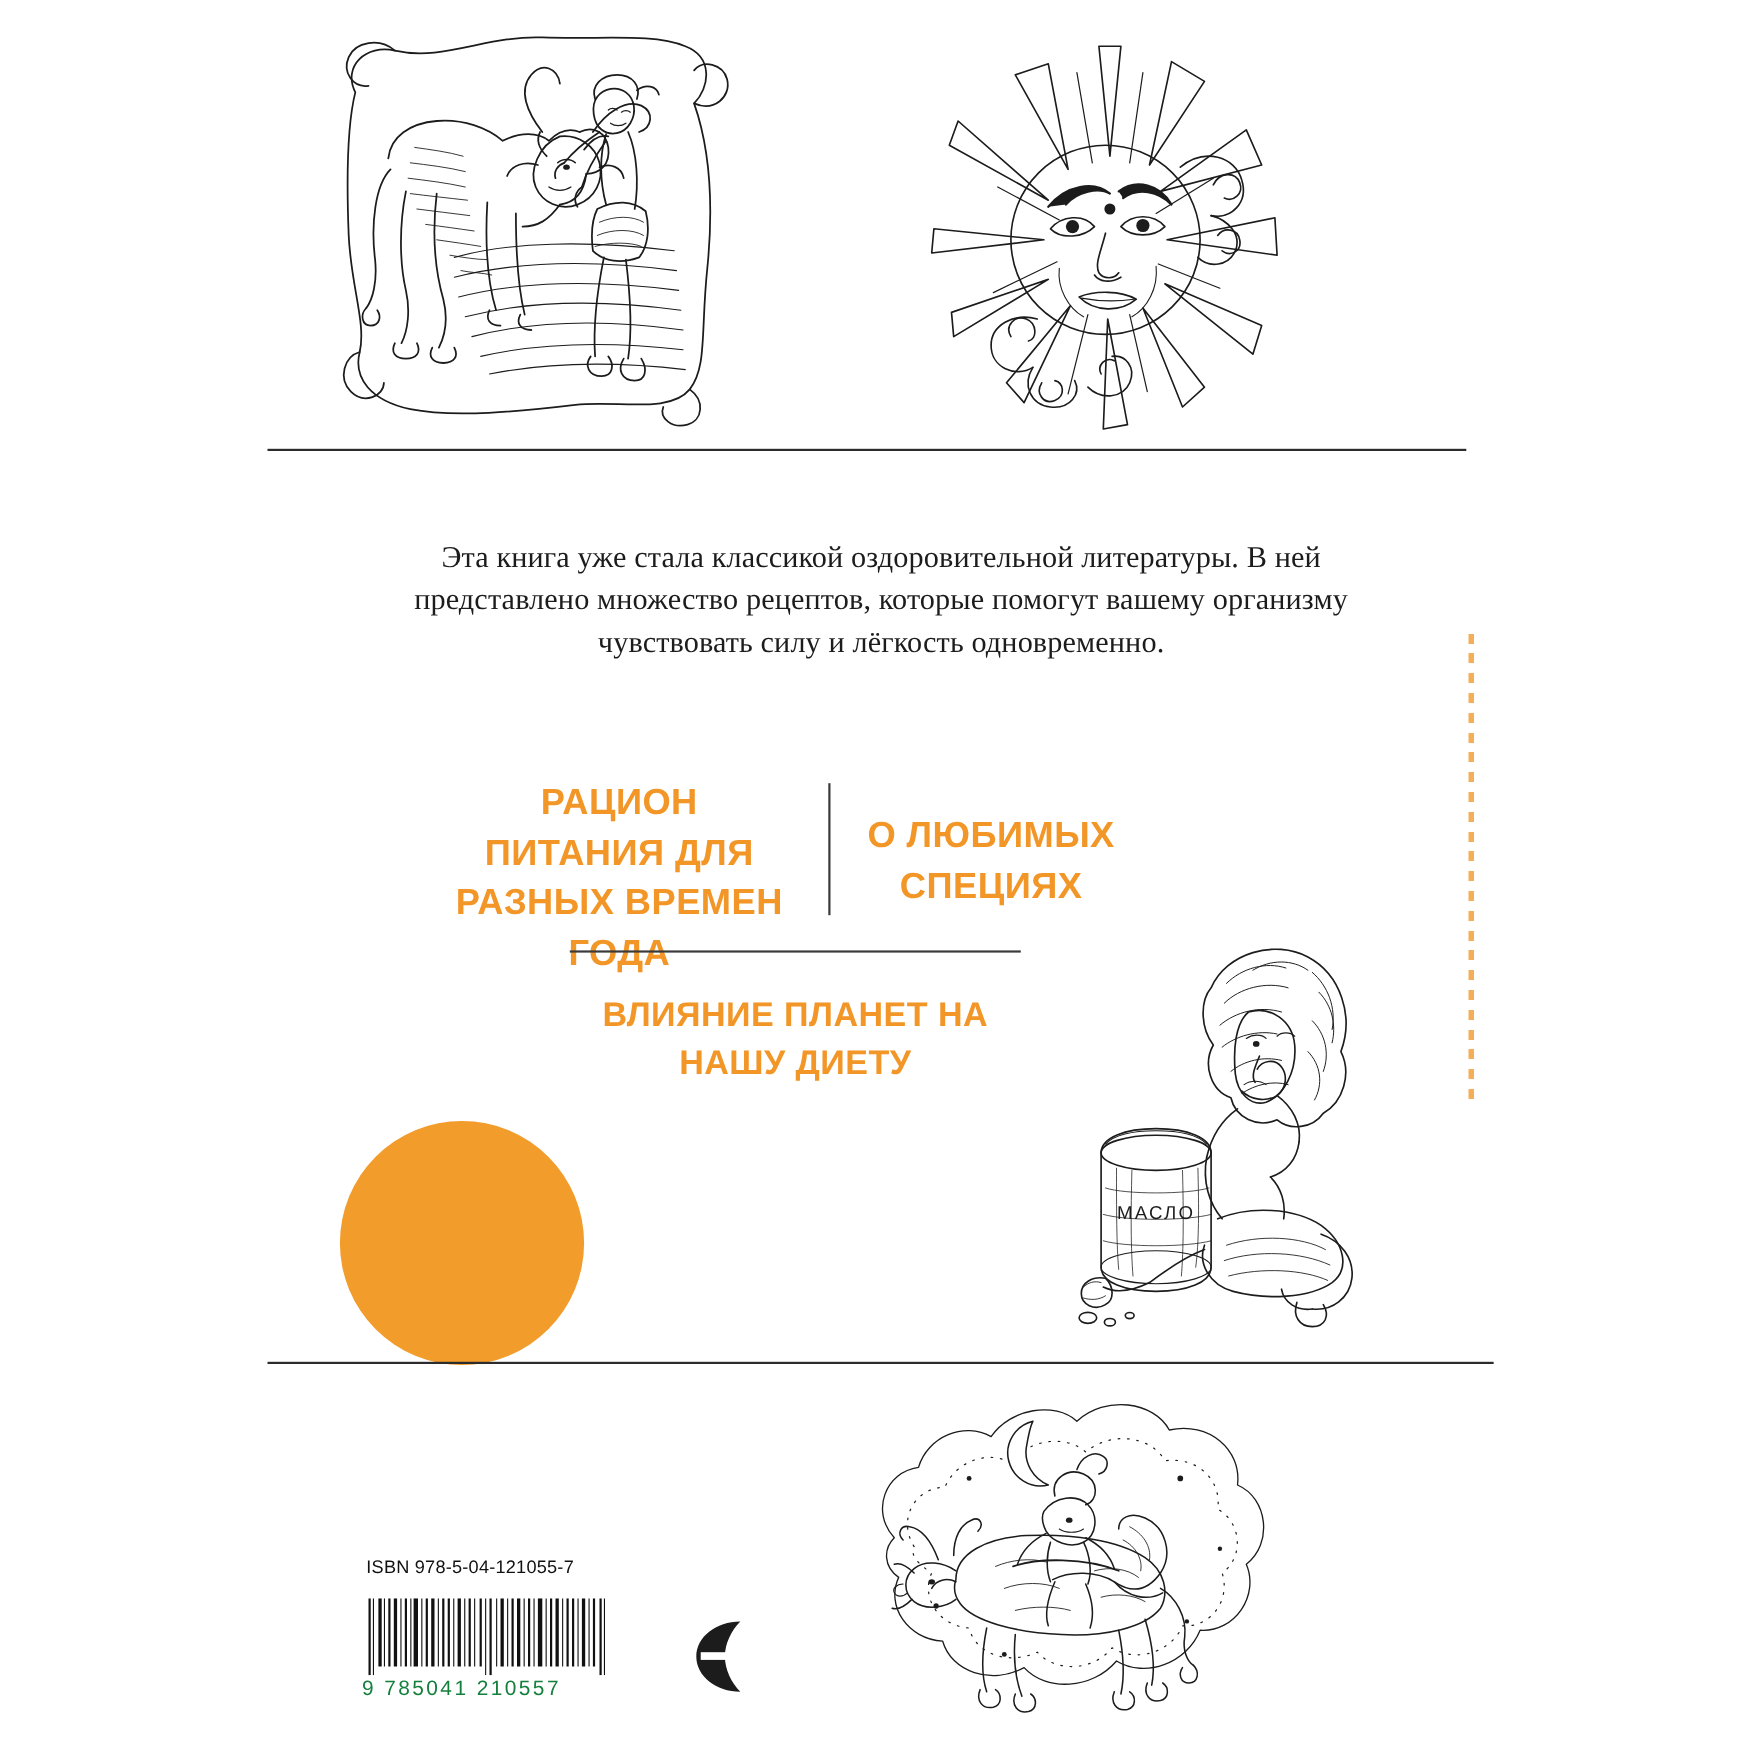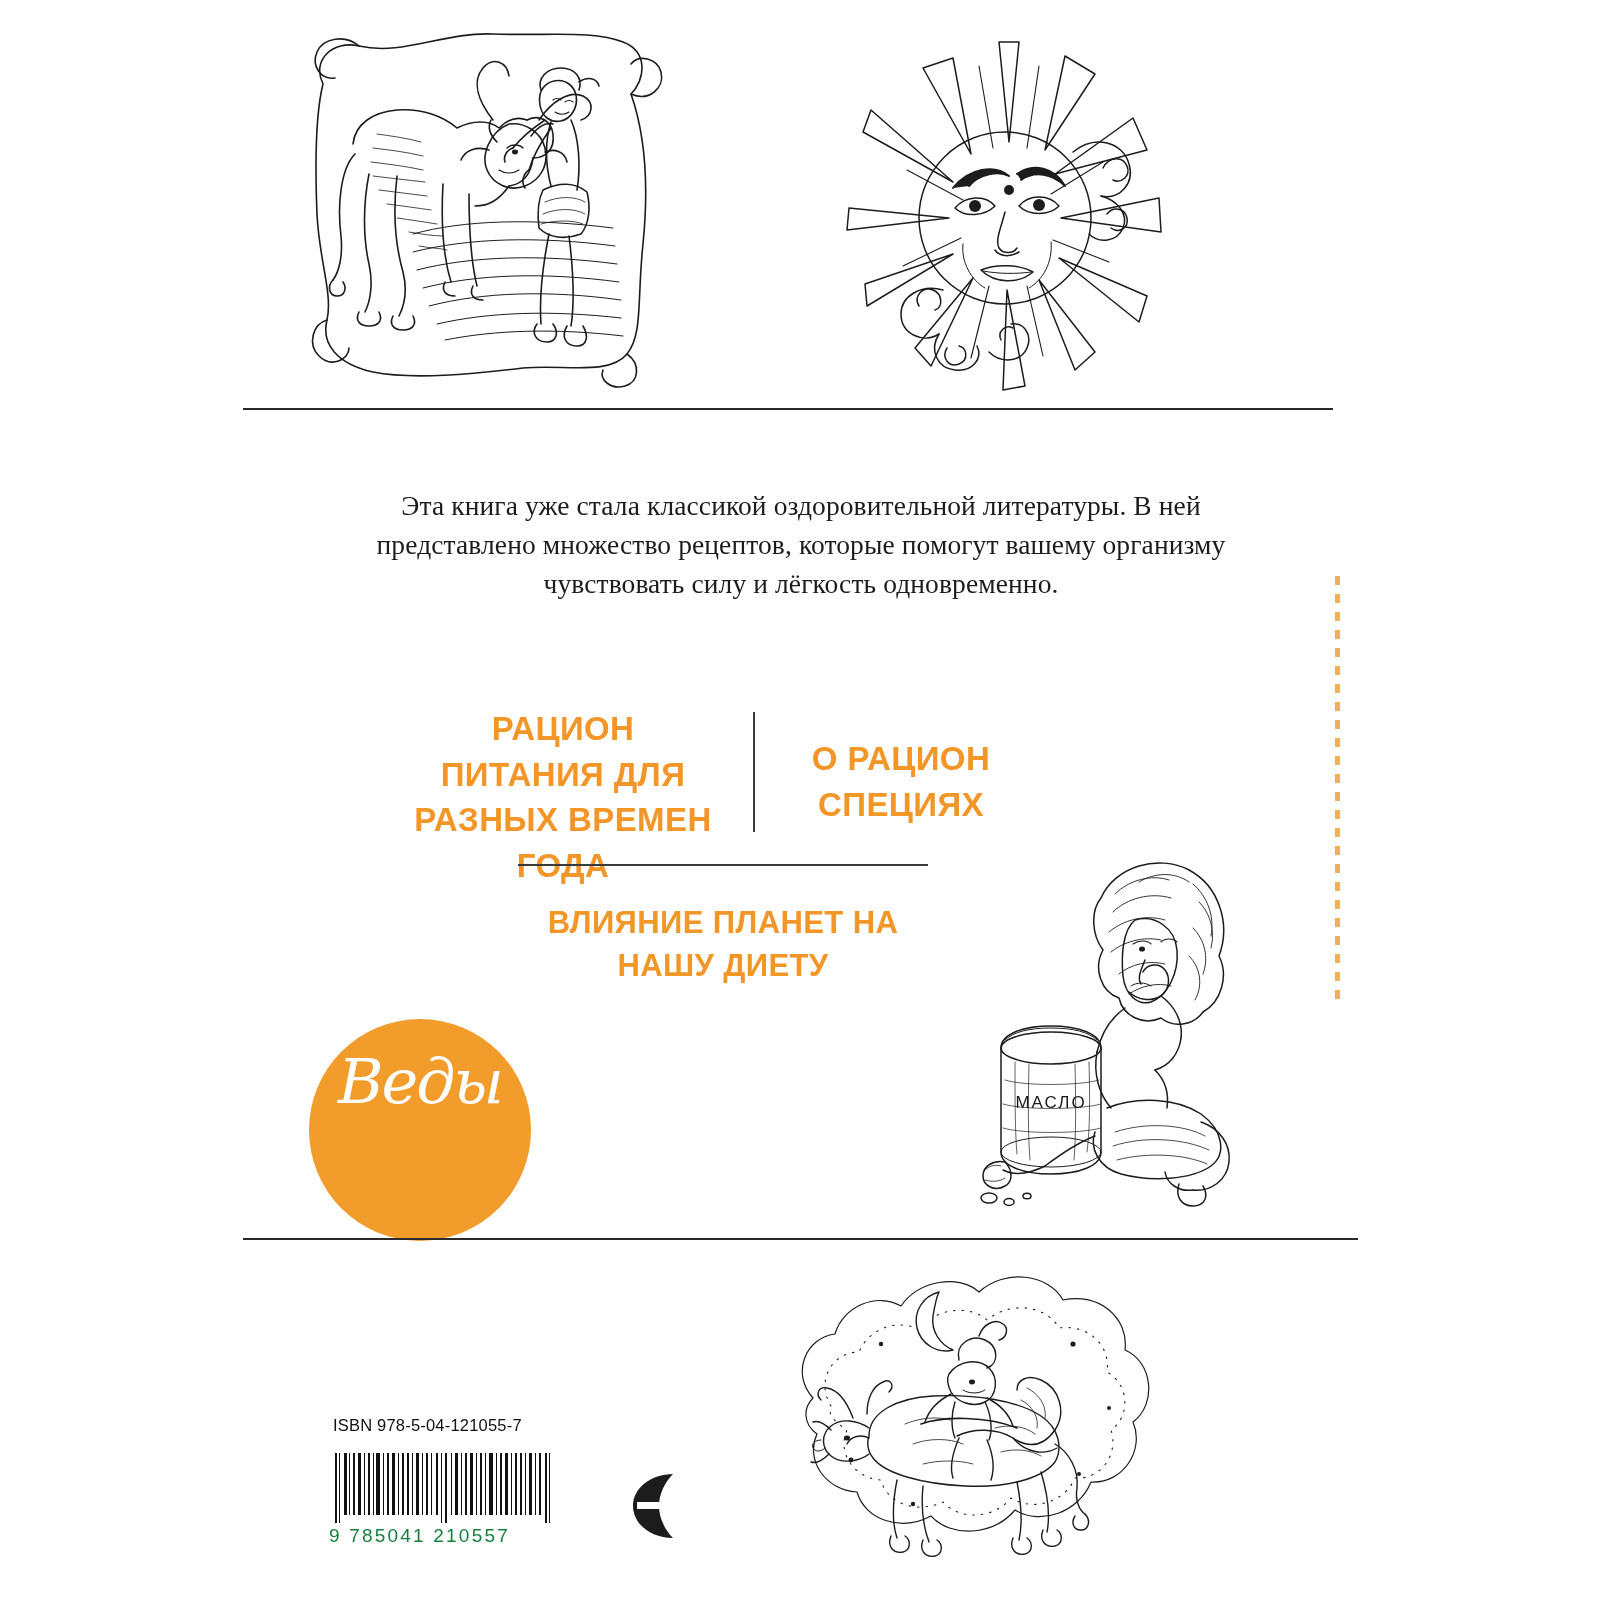--- a/index.html
+++ b/index.html
@@ -429,28 +429,27 @@
   </div>
 
   <div class="rule-top"></div>
 
   <div class="blurb">Эта книга уже стала классикой оздоровительной литературы. В ней представлено множество рецептов, которые помогут вашему организму чувствовать силу и лёгкость одновременно.</div>
 
   <div class="features">
     <div class="feat-row">
       <div class="feat feat-1">РАЦИОН ПИТАНИЯ ДЛЯ РАЗНЫХ ВРЕМЕН ГОДА</div>
       <div class="v-divider"></div>
-      <div class="feat feat-2">О РАЦИОН СПЕЦИЯХ</div>
+      <div class="feat feat-2">О ЛЮБИМЫХ СПЕЦИЯХ</div>
     </div>
     <div class="h-divider"></div>
     <div class="feat-3">ВЛИЯНИЕ ПЛАНЕТ НА НАШУ ДИЕТУ</div>
   </div>
 
   <div class="badge">
-    <div class="badge-script">Веды</div>
   </div>
 
   <div class="ill-ghee">
     <svg viewBox="0 0 380 390" width="380" height="390" xmlns="http://www.w3.org/2000/svg">
       <g fill="none" stroke="#1c1c1c" stroke-width="1.5" stroke-linecap="round" stroke-linejoin="round">
 
         <path d="M208,62 C222,30 266,18 296,34 C326,50 338,88 326,120
                  C336,140 328,166 310,176 C300,190 280,192 268,182
                  C250,190 230,180 226,162 C208,156 200,132 210,114
                  C198,98 198,74 208,62 Z"></path>

